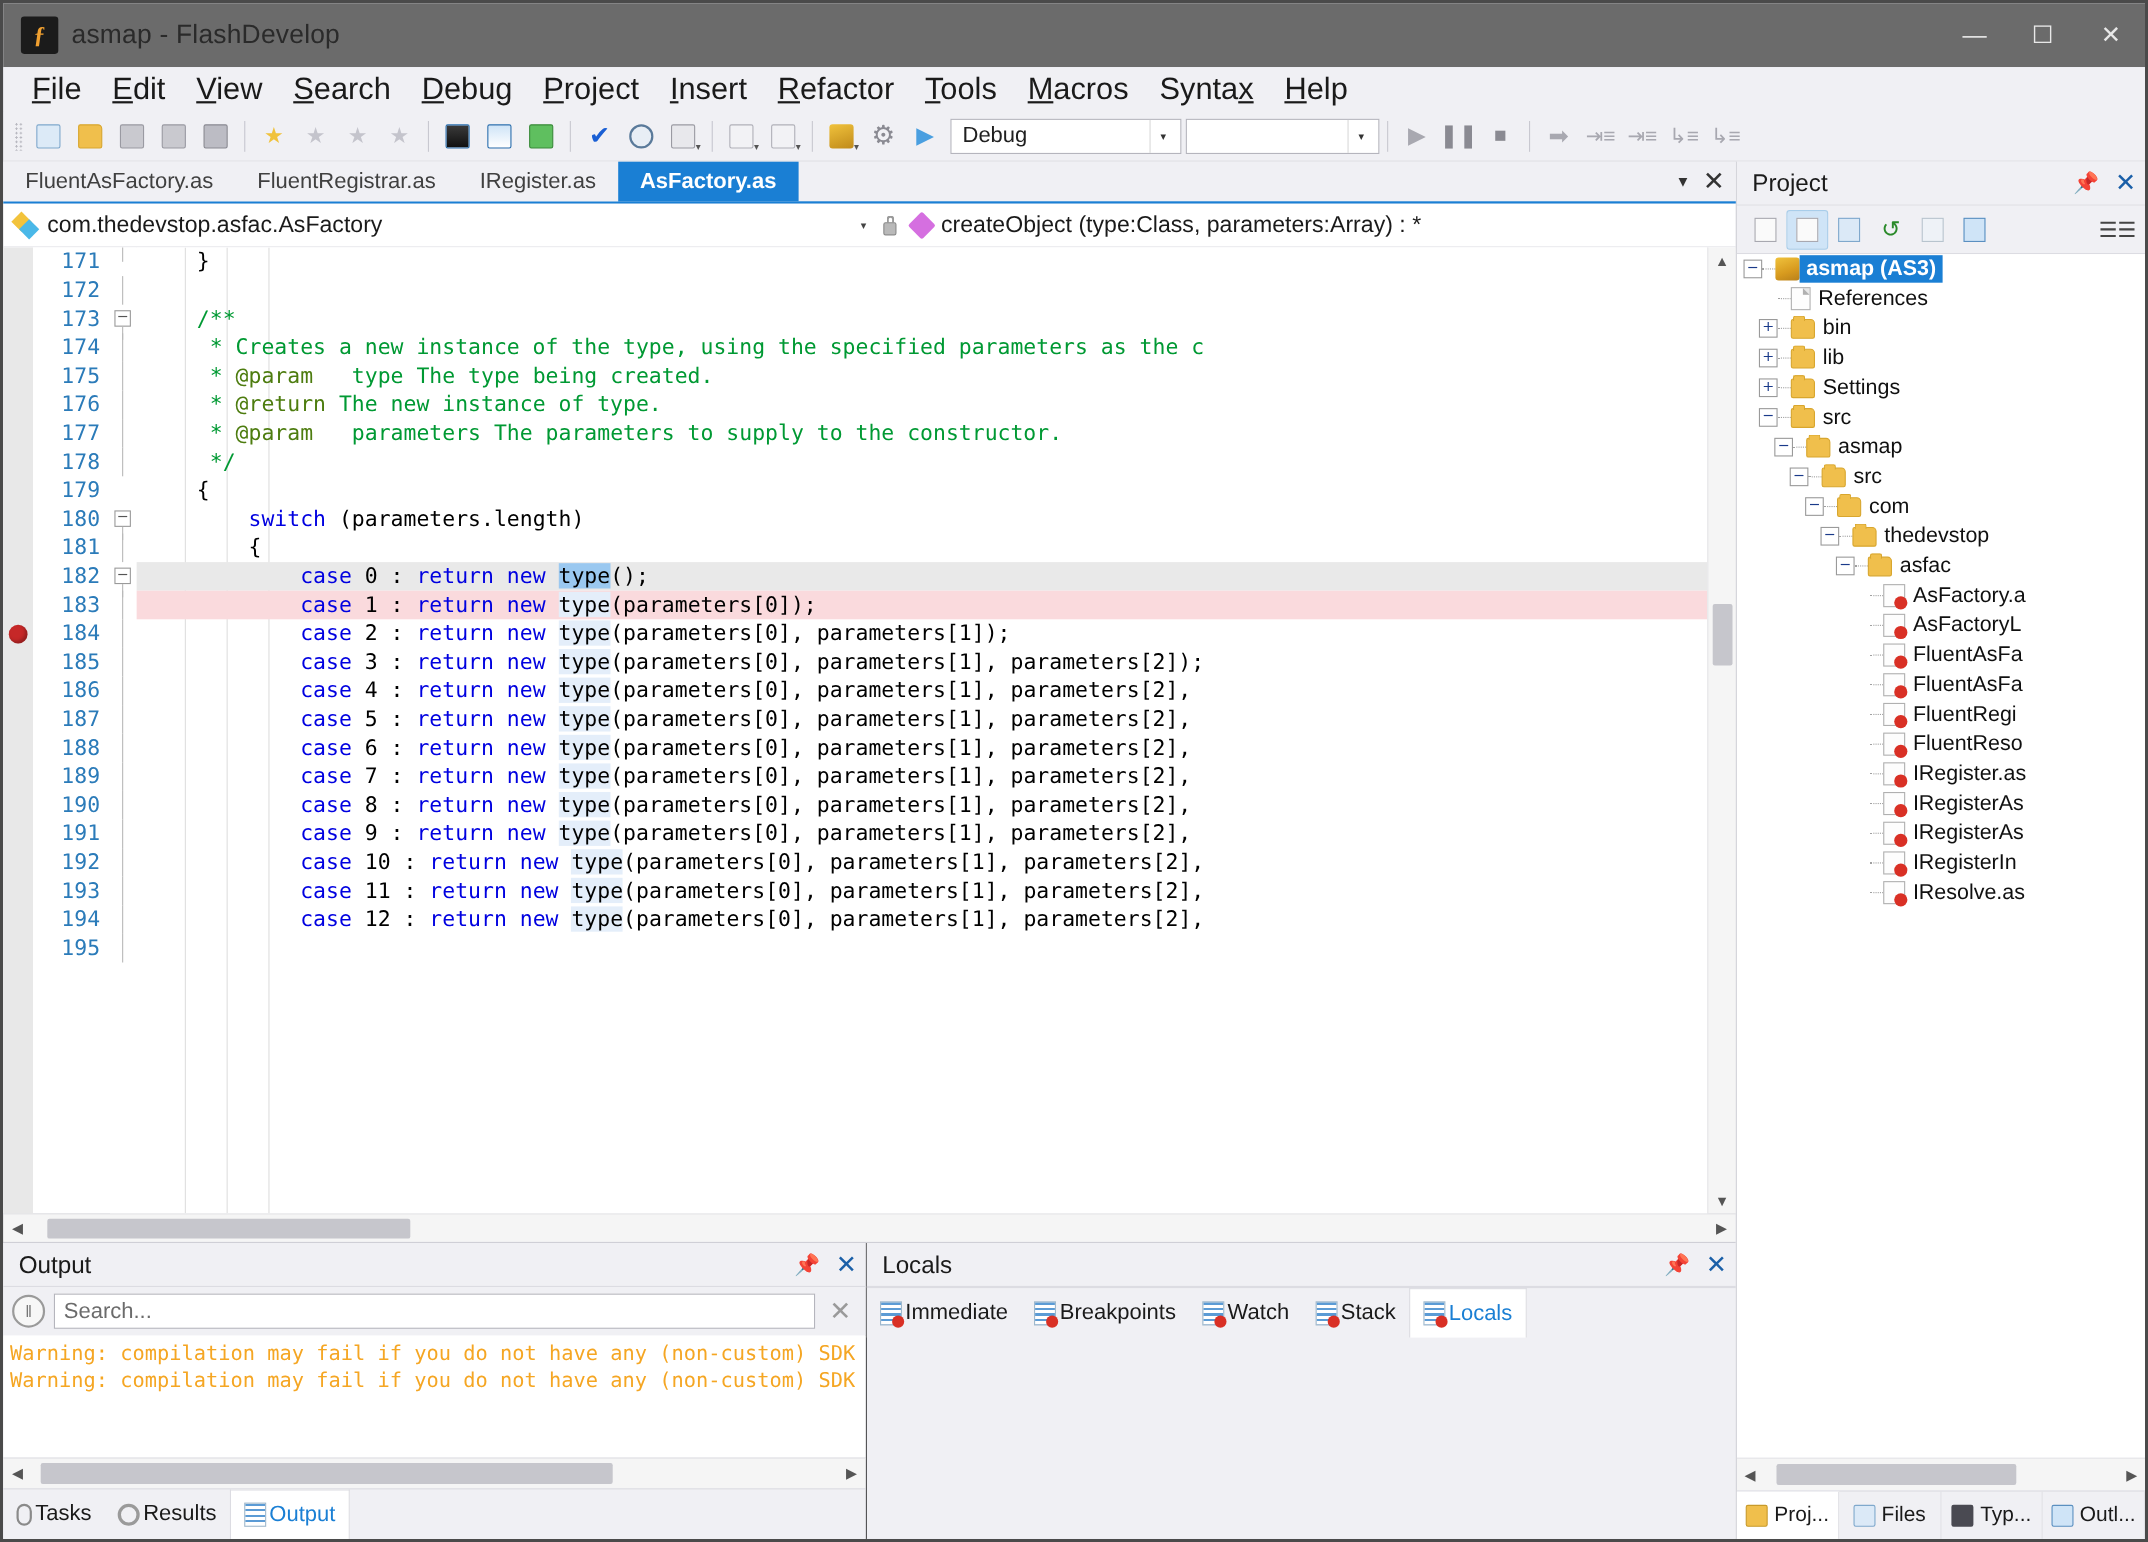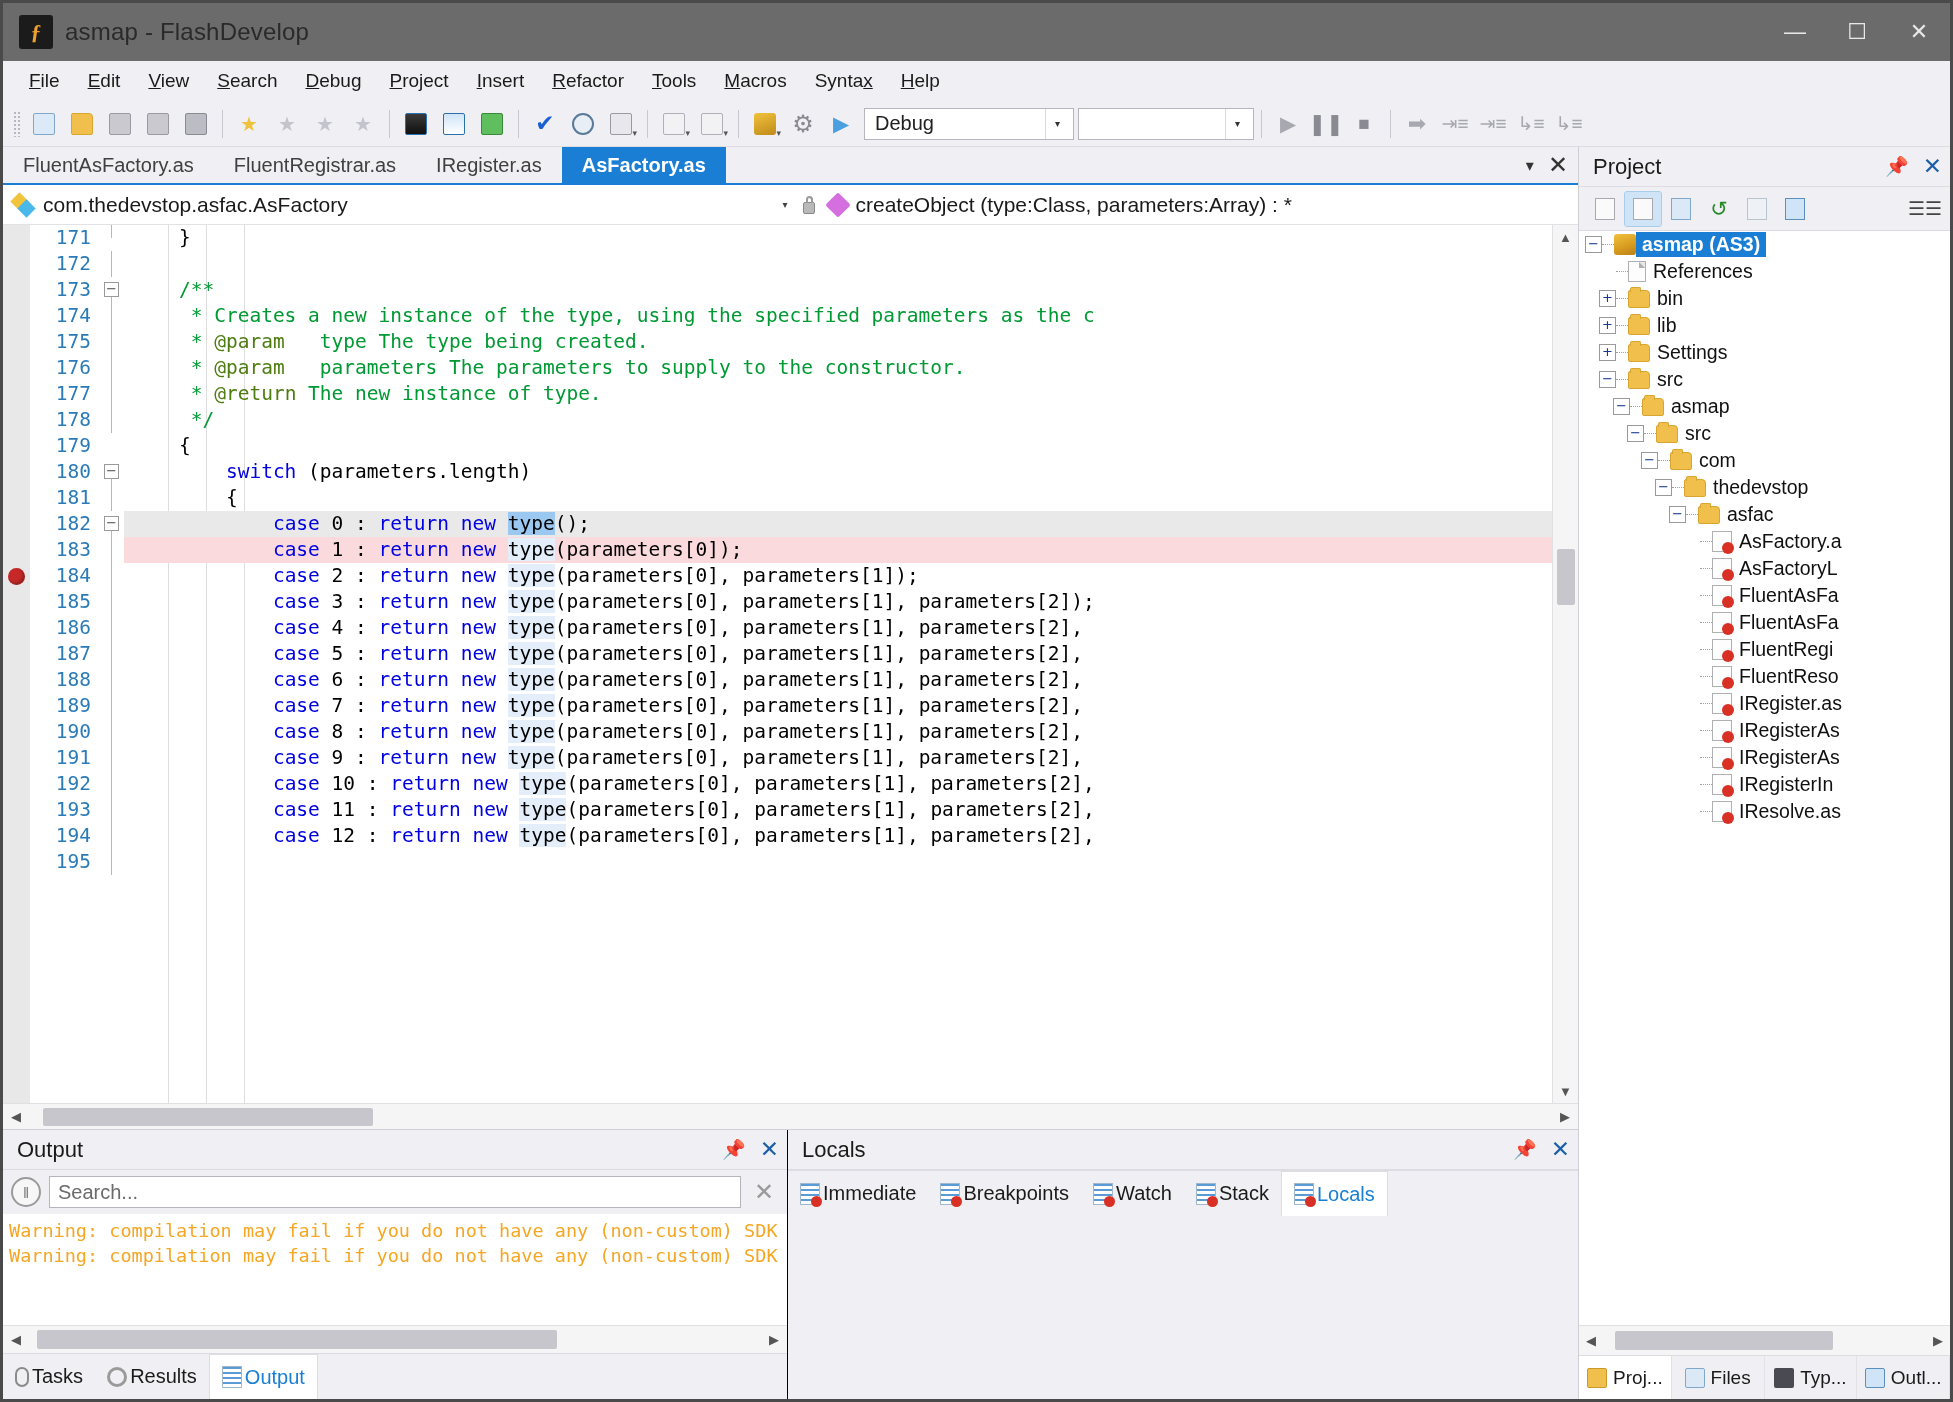--- a/index.html
+++ b/index.html
@@ -37,21 +37,21 @@
     width: 62px; height: 100%;
     display: flex; align-items: center; justify-content: center;
     color: #e8e8e8; font-size: 22px;
   }
 
   
   .menubar {
     height: 40px; flex: 0 0 40px;
     background: #f0f0f4;
     display: flex; align-items: center; padding-left: 12px;
-    font-size: 19px; color: #1a1a1a;
+    font-size: 28px; color: #1a1a1a;
   }
   .menubar .mi { padding: 4px 14px; white-space: nowrap; }
   .menubar .mi u { text-decoration: underline; }
 
   
   .toolbar {
     height: 46px; flex: 0 0 46px;
     background: #f0f0f4;
     display: flex; align-items: center; padding-left: 6px;
     border-bottom: 1px solid #dcdce2;
@@ -485,22 +485,22 @@
         <div class="codearea">
           <div class="indentguide" style="left:44px;"></div>
           <div class="indentguide" style="left:82px;"></div>
           <div class="indentguide" style="left:120px;"></div>
           <div class="codeinner" id="codeinner">
               <div class="coderow"><span>    }</span></div>
               <div class="coderow"><span></span></div>
               <div class="coderow"><span class="c">    /**</span></div>
               <div class="coderow"><span class="c">     * Creates a new instance of the type, using the specified parameters as the c</span></div>
               <div class="coderow"><span class="c">     * </span><span class="cg">@param</span><span class="c">   type The type being created.</span></div>
+              <div class="coderow"><span class="c">     * </span><span class="cg">@return</span><span class="c"> The new instance of type.</span></div>
               <div class="coderow"><span class="c">     * </span><span class="cg">@param</span><span class="c">   parameters The parameters to supply to the constructor.</span></div>
-              <div class="coderow"><span class="c">     * </span><span class="cg">@return</span><span class="c"> The new instance of type.</span></div>
               <div class="coderow"><span class="c">     */</span></div>
               <div class="coderow"><span>    {</span></div>
               <div class="coderow"><span>        </span><span class="k">switch</span><span> (parameters.length)</span></div>
               <div class="coderow"><span>        {</span></div>
               <div class="coderow cur"><span>            </span><span class="k">case</span><span> 0 : </span><span class="k">return new</span><span> </span><span class="sel">type</span><span>();</span></div>
               <div class="coderow bp"><span>            </span><span class="k">case</span><span> 1 : </span><span class="k">return new</span><span> </span><span class="hl">type</span><span>(parameters[0]);</span></div>
               <div class="coderow"><span>            </span><span class="k">case</span><span> 2 : </span><span class="k">return new</span><span> </span><span class="hl">type</span><span>(parameters[0], parameters[1]);</span></div>
               <div class="coderow"><span>            </span><span class="k">case</span><span> 3 : </span><span class="k">return new</span><span> </span><span class="hl">type</span><span>(parameters[0], parameters[1], parameters[2]);</span></div>
               <div class="coderow"><span>            </span><span class="k">case</span><span> 4 : </span><span class="k">return new</span><span> </span><span class="hl">type</span><span>(parameters[0], parameters[1], parameters[2],</span></div>
               <div class="coderow"><span>            </span><span class="k">case</span><span> 5 : </span><span class="k">return new</span><span> </span><span class="hl">type</span><span>(parameters[0], parameters[1], parameters[2],</span></div>

